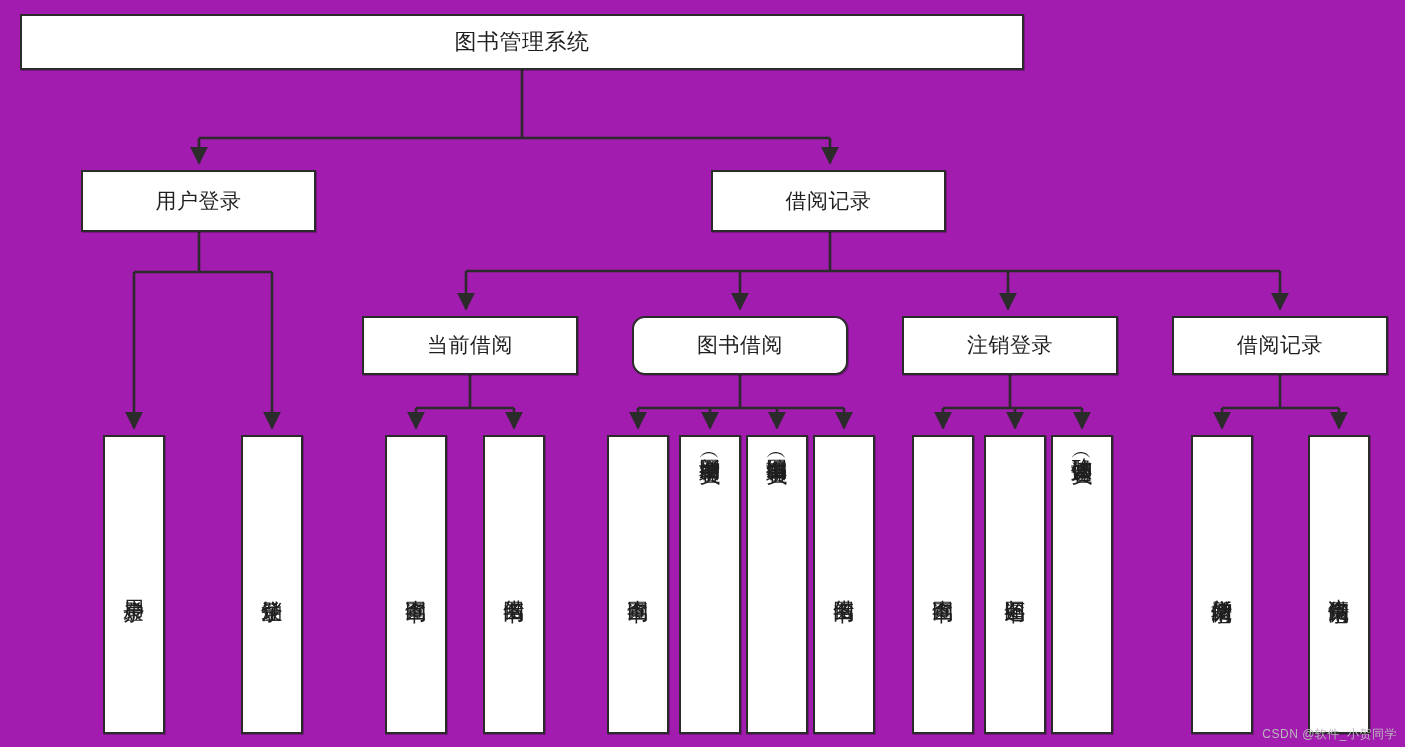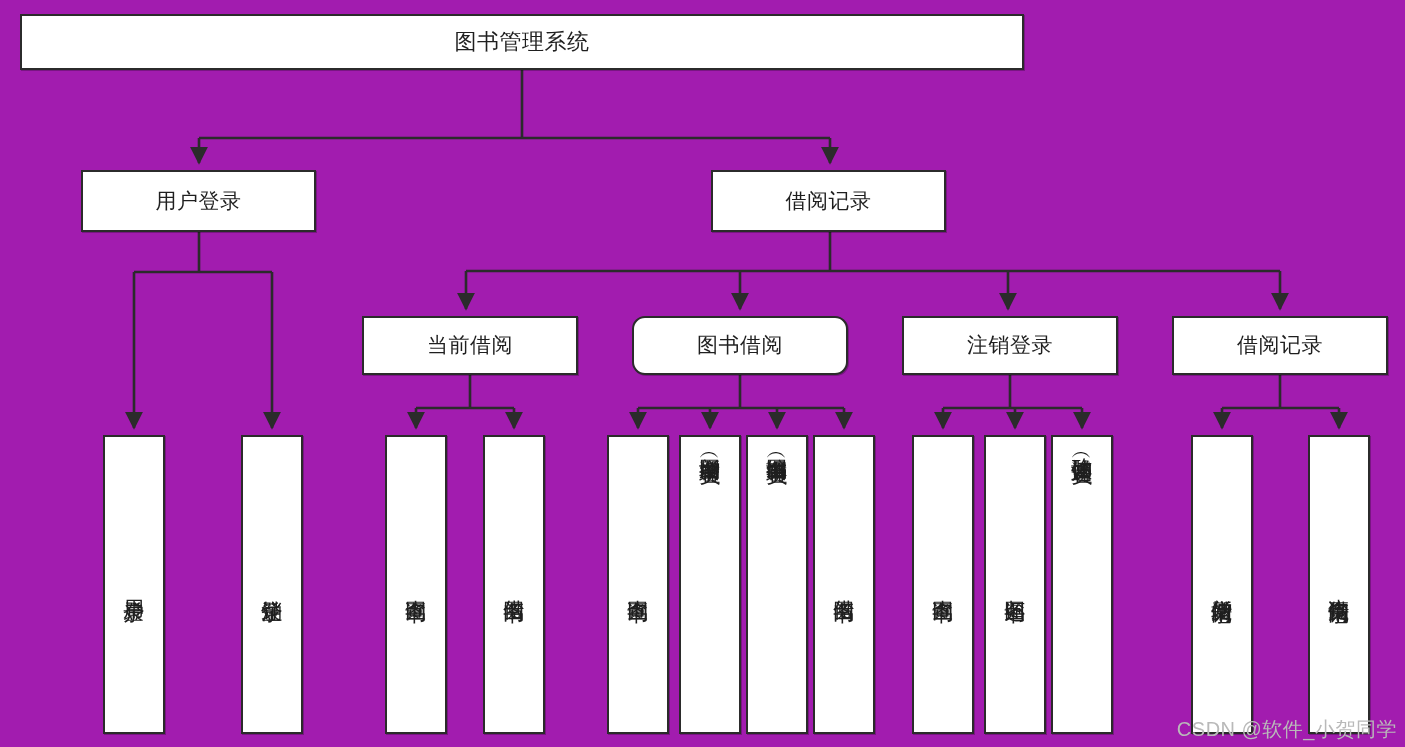--- a/index.html
+++ b/index.html
@@ -63,21 +63,21 @@
     justify-content:center;
   }
   .leaf-inner.top{
     align-items:flex-start;
     padding-top:4px;
   }
   .watermark{
     position:absolute;
     right:8px;
     bottom:4px;
-    font-size:20px;
+    font-size:12px;
     color:#b9b9b9;
     white-space:nowrap;
     letter-spacing:0.5px;
   }
 </style>
 </head>
 <body>
 
 <div id="canvas">
 

